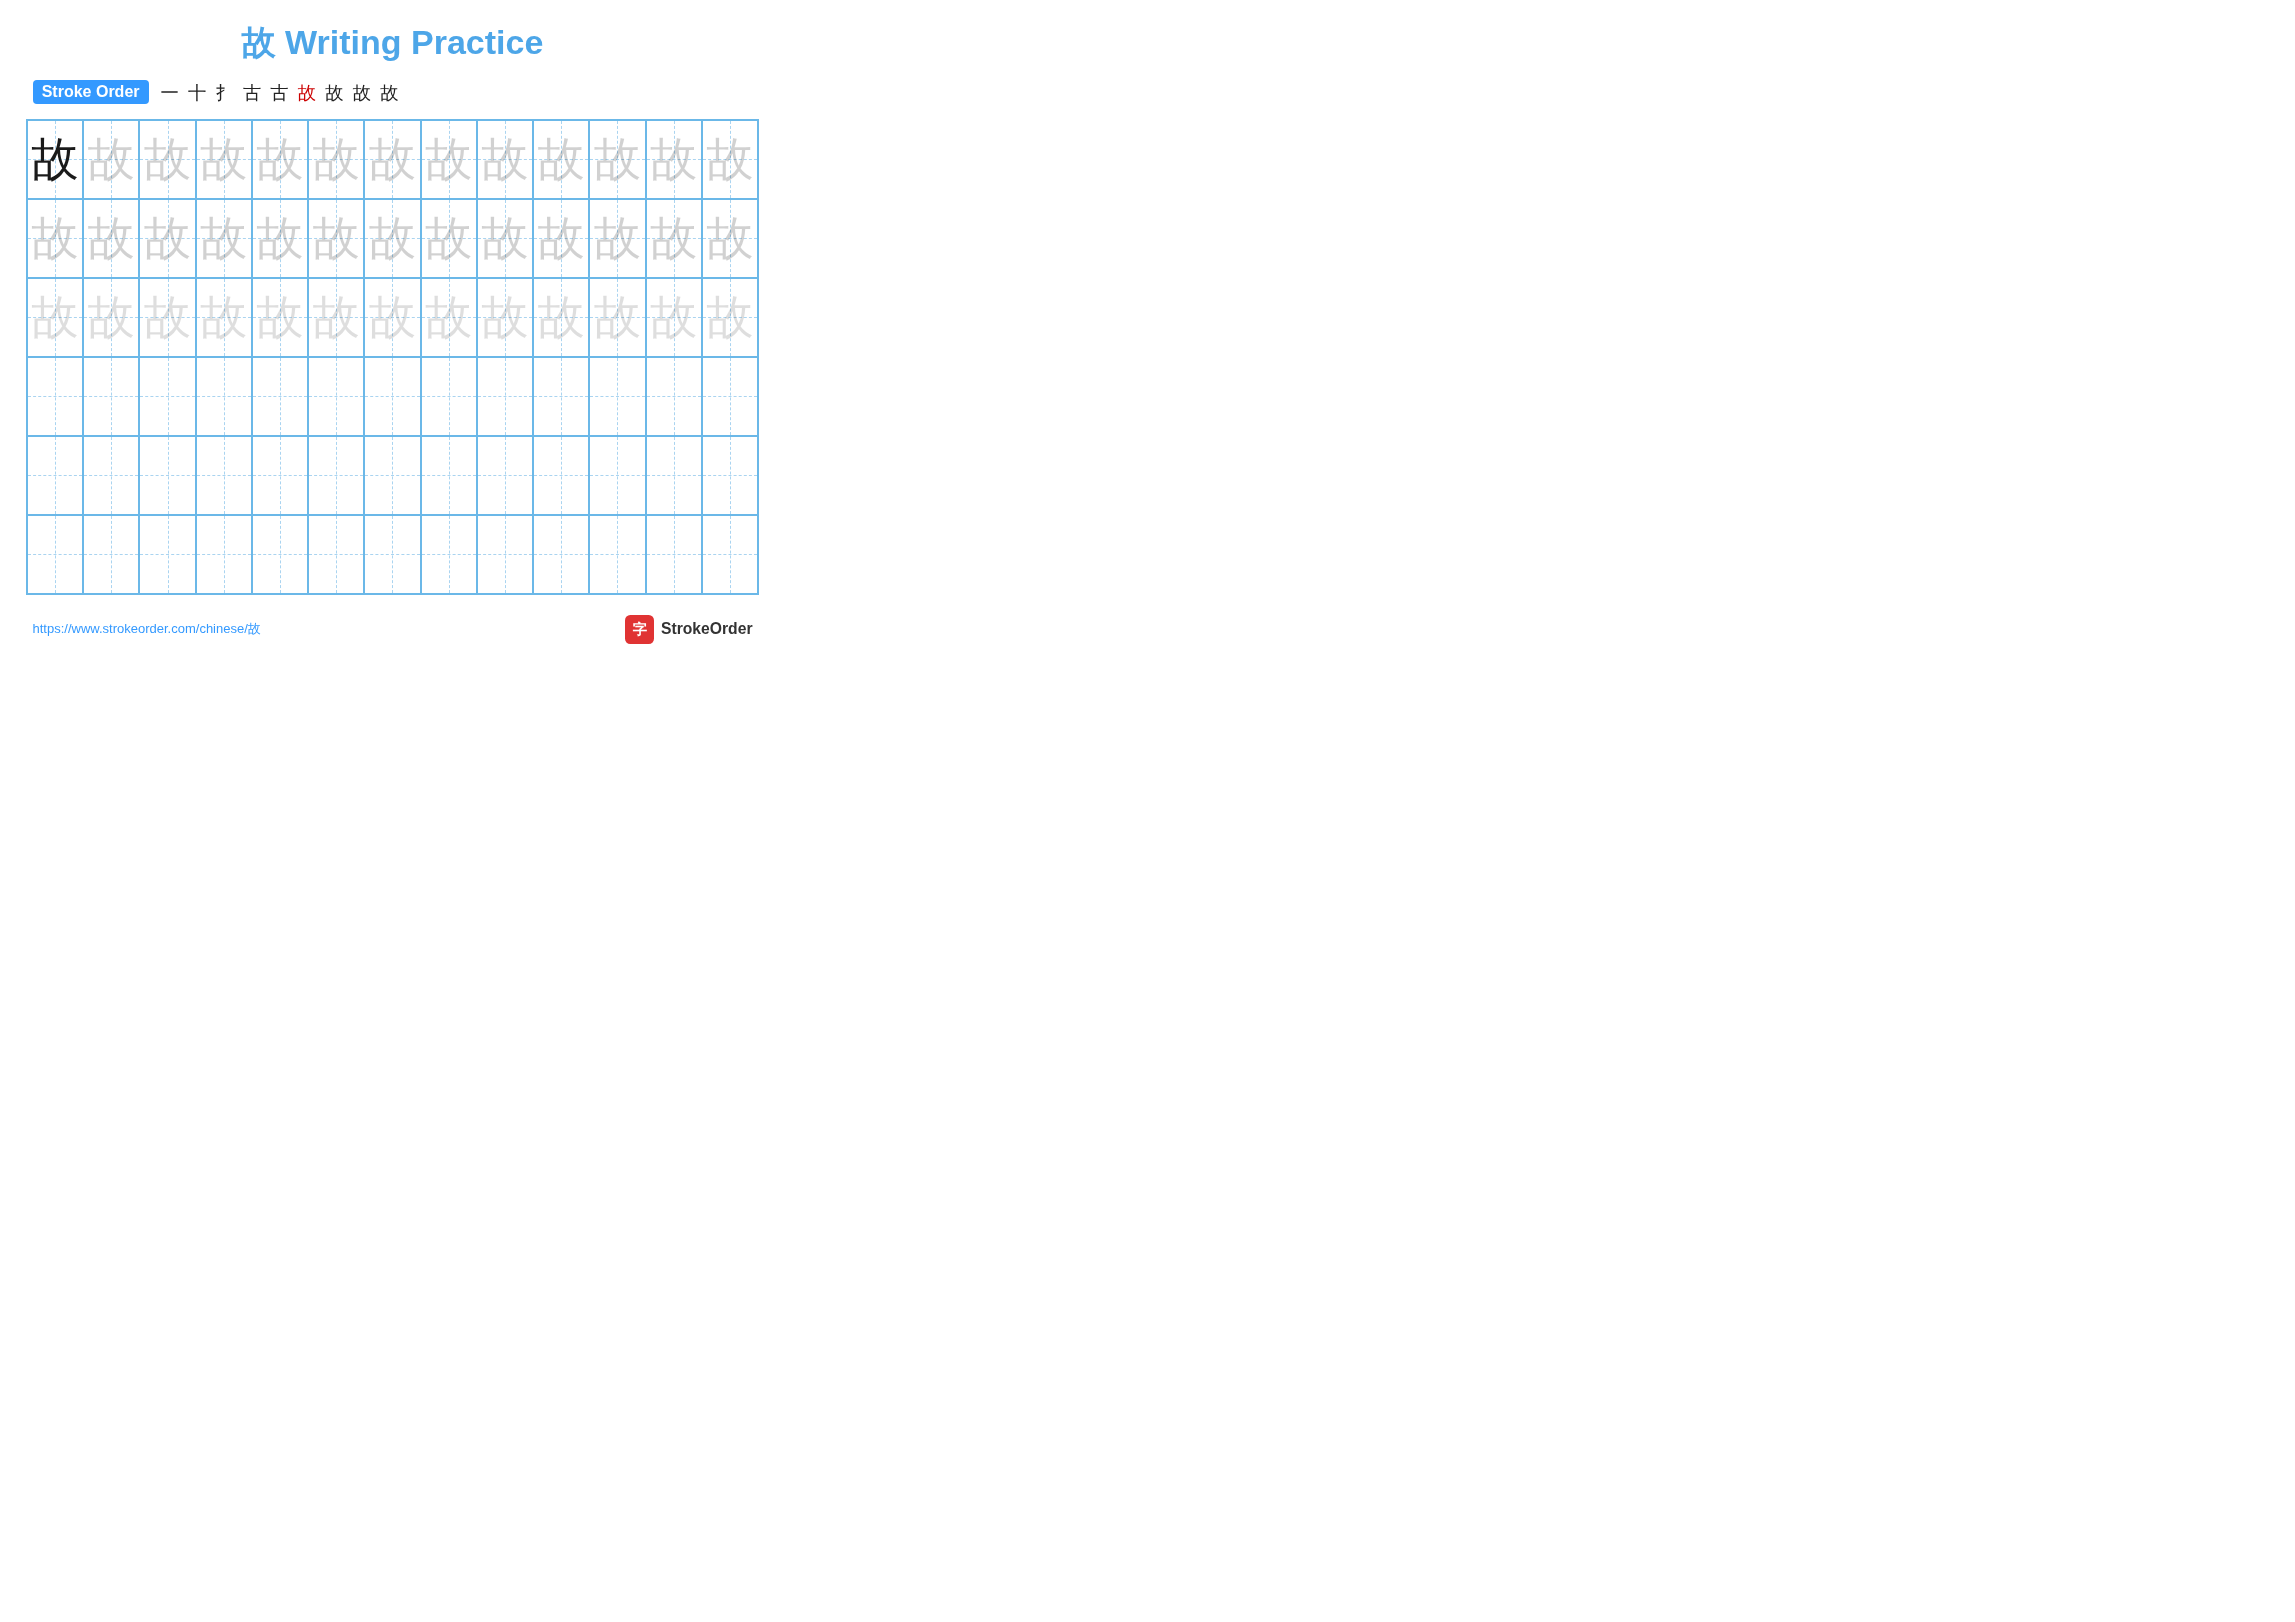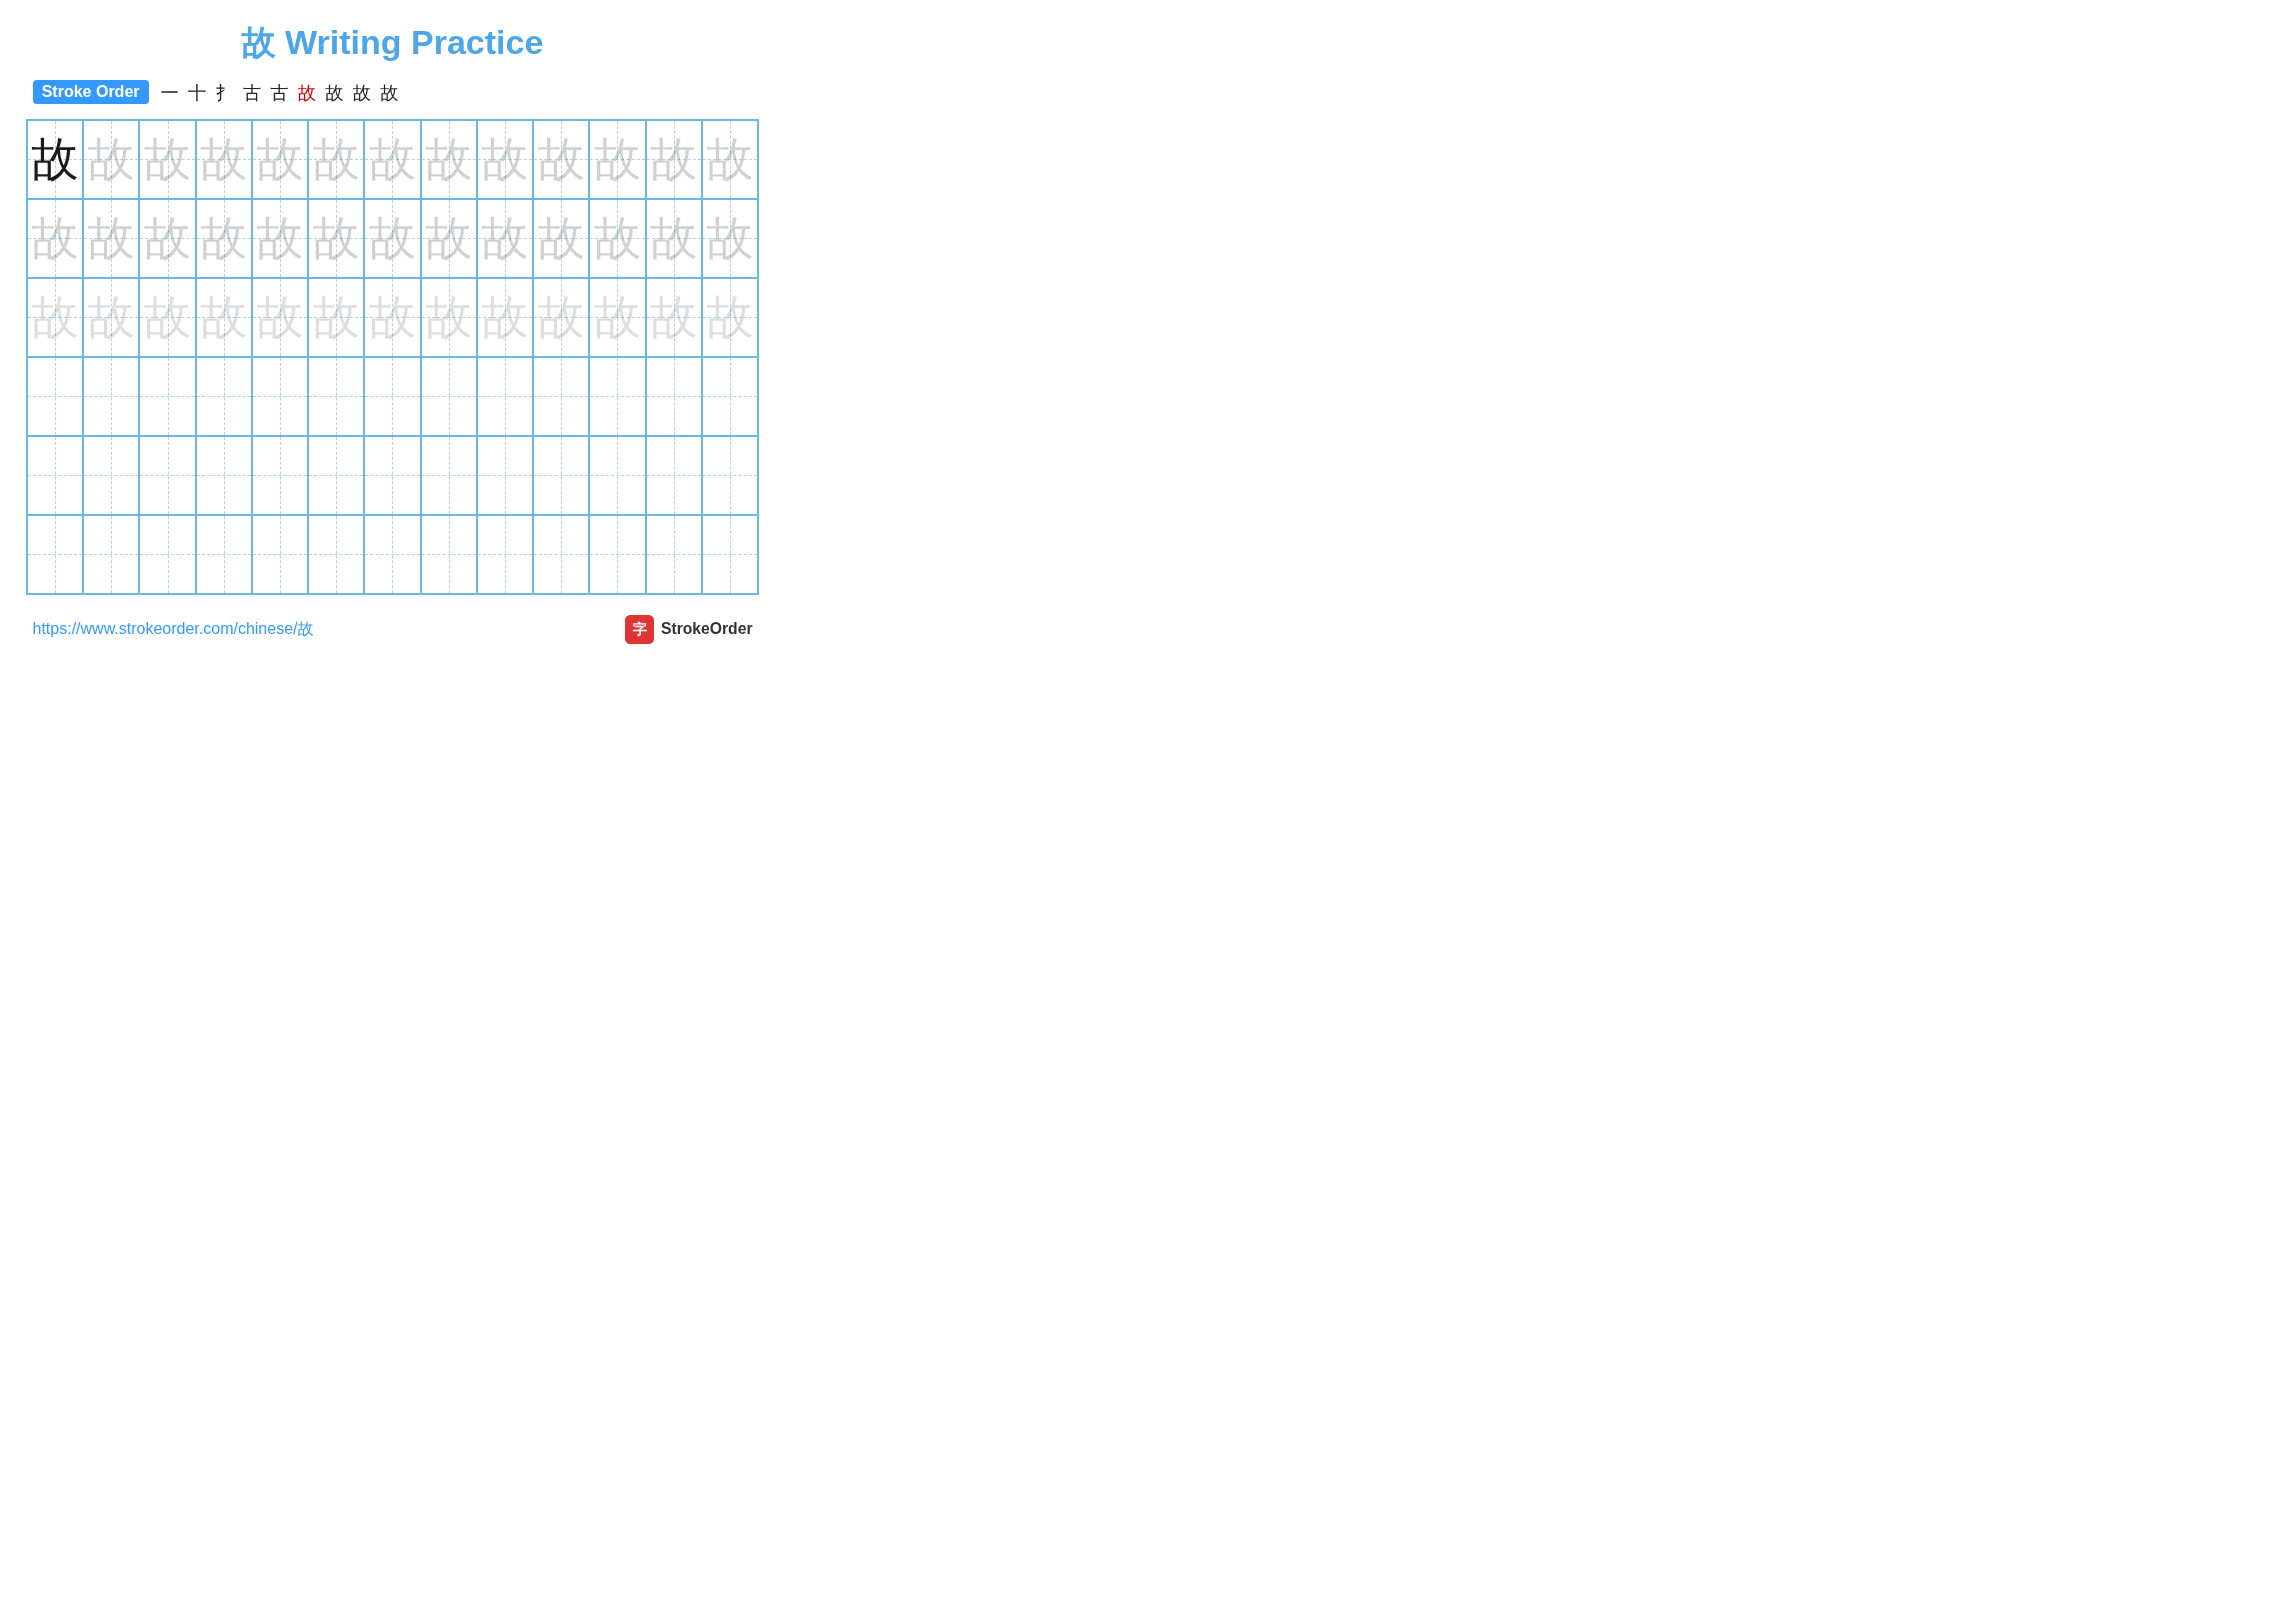--- a/index.html
+++ b/index.html
@@ -119,21 +119,21 @@
     .footer {
       display: flex;
       justify-content: space-between;
       align-items: center;
       margin-top: 19.6px;
       padding: 0 6.5px;
     }
 
     .footer-url {
       color: #3399ff;
-      font-size: 16px;
+      font-size: 13px;
       font-family: Arial, sans-serif;
       text-decoration: none;
     }
 
     .footer-logo {
       display: flex;
       align-items: center;
       gap: 6.5px;
       font-size: 15.7px;
       font-weight: bold;

